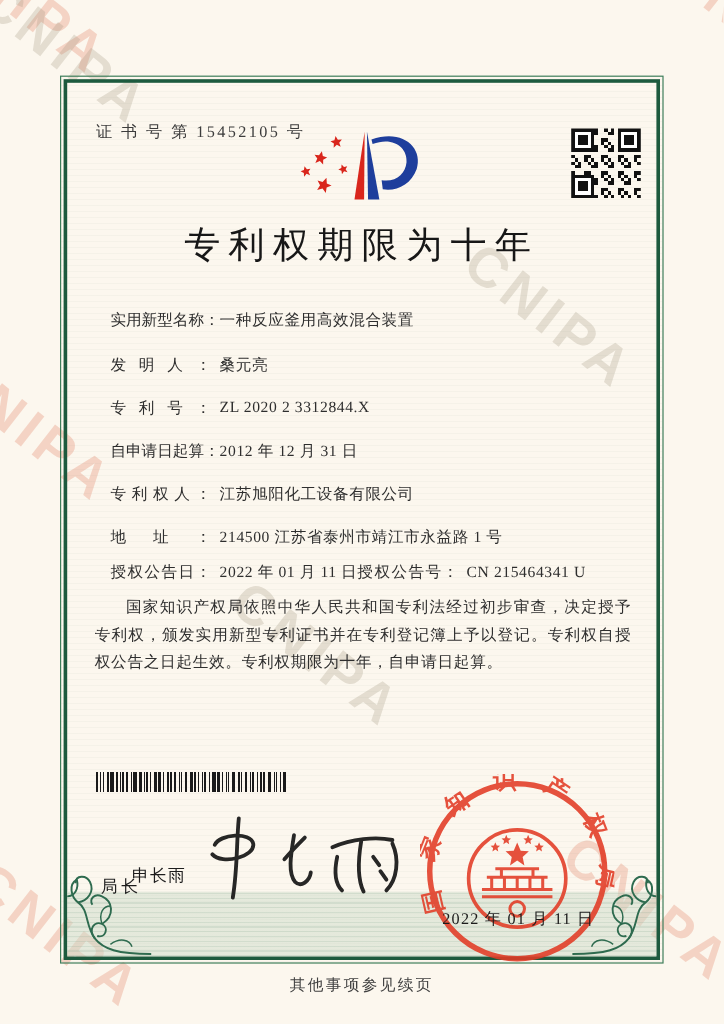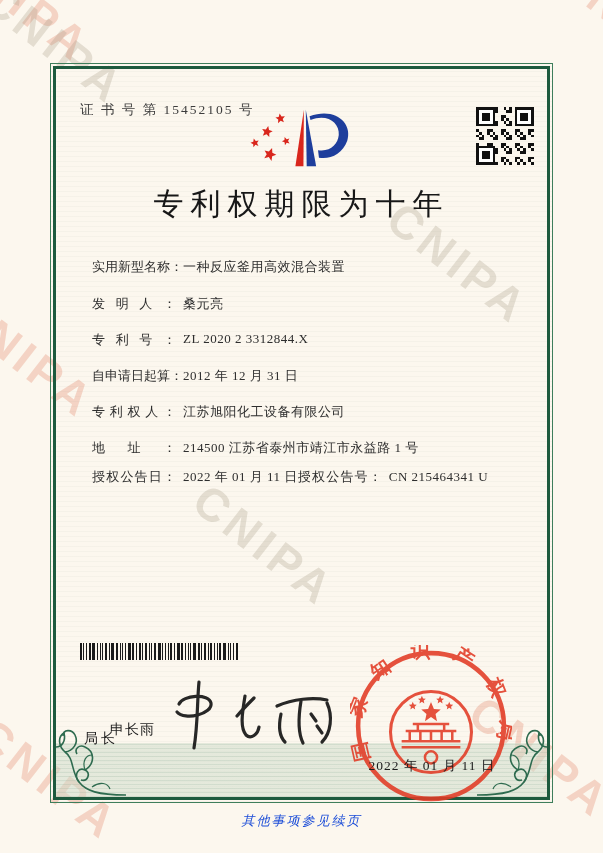--- a/index.html
+++ b/index.html
@@ -52,21 +52,21 @@
   .seal-date{position:absolute;left:301px;top:693px;width:160px;text-align:center;
              font-size:13.5px;color:#1c1c1c;letter-spacing:1px;z-index:6;}
   .page-num{position:absolute;left:0;top:706px;width:100%;text-align:center;
             font-size:12px;color:#3a3a3a;letter-spacing:1px;}
 
   .flourish{position:absolute;bottom:1px;z-index:2;}
   .flourish.bl{left:1px;}
   .flourish.br{right:1px;transform:scaleX(-1);}
 
   .footer-note{position:absolute;left:0;top:812px;width:100%;text-align:center;
-               font-size:13px;color:#1d4ed8;letter-spacing:2px;font-style:italic;}
+               font-size:13px;color:#404040;letter-spacing:2px;}
 </style>
 </head>
 <body>
 
 <div id="page">
 
   <span class="wm pink wm0">CNIPA</span>
   <span class="wm gray wm1">CNIPA</span>
   <span class="wm pink wm2">CNIPA</span>
   <span class="wm gray wm3">CNIPA</span>
@@ -225,20 +225,21 @@
       <span class="flabel">专利权人：</span><span class="fval">江苏旭阳化工设备有限公司</span>
     </div>
     <div class="frow" style="top:375px">
       <span class="flabel">地址：</span><span class="fval">214500 江苏省泰州市靖江市永益路 1 号</span>
     </div>
     <div class="frow" style="top:404px">
       <span class="flabel">授权公告日：</span><span class="fval">2022 年 01 月 11 日</span><span class="second"><span class="flabel">授权公告号：</span><span class="fval">CN 215464341 U</span></span>
     </div>
 
     <div class="paras">
+      <p>国家知识产权局依照中华人民共和国专利法经过初步审查，决定授予专利权，颁发实用新型专利证书并在专利登记簿上予以登记。专利权自授权公告之日起生效。专利权期限为十年，自申请日起算。</p>
     </div>
 
     <div class="barcode">
       <svg id="bcsvg" width="162" height="17" viewBox="0 0 162 17" shape-rendering="crispEdges" fill="#1a1a1a">
           <rect x="0" y="0" width="2" height="17"></rect>
           <rect x="3" y="0" width="1" height="17"></rect>
           <rect x="6" y="0" width="1" height="17"></rect>
           <rect x="9" y="0" width="2" height="17"></rect>
           <rect x="12" y="0" width="3" height="17"></rect>
           <rect x="17" y="0" width="1" height="17"></rect>

